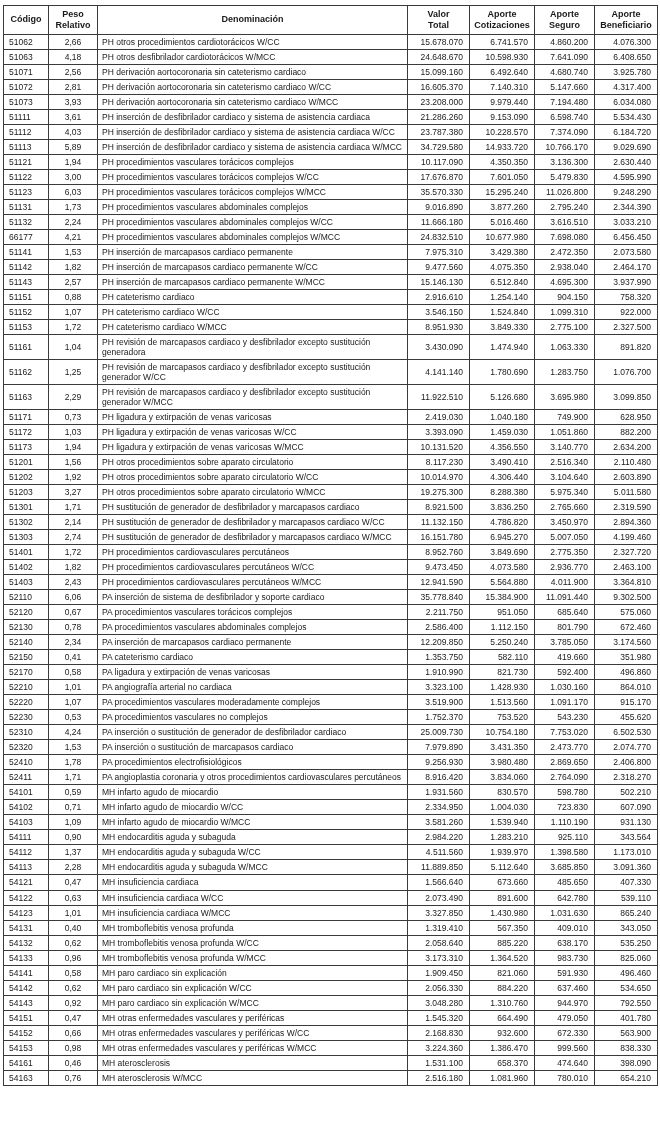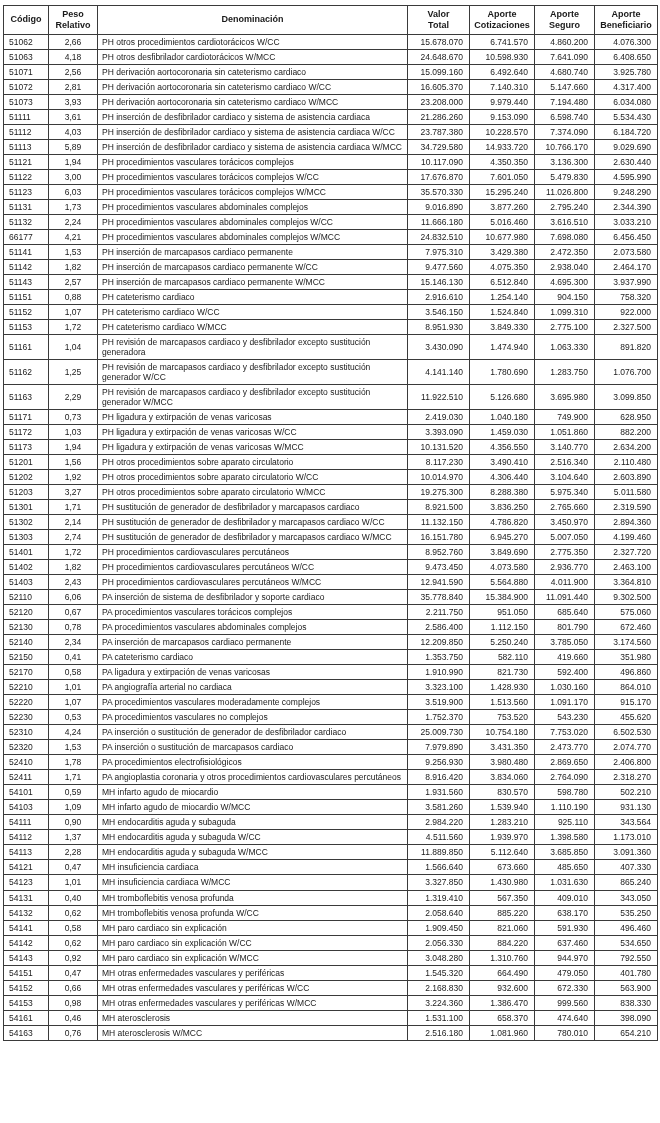--- a/index.html
+++ b/index.html
@@ -510,20 +510,29 @@
         <tr>
           <td class="col-0">54101</td>
           <td class="col-1">0,59</td>
           <td class="col-2">MH infarto agudo de miocardio</td>
           <td class="col-3">1.931.560</td>
           <td class="col-4">830.570</td>
           <td class="col-5">598.780</td>
           <td class="col-6">502.210</td>
         </tr>
         <tr>
+          <td class="col-0">54102</td>
+          <td class="col-1">0,71</td>
+          <td class="col-2">MH infarto agudo de miocardio W/CC</td>
+          <td class="col-3">2.334.950</td>
+          <td class="col-4">1.004.030</td>
+          <td class="col-5">723.830</td>
+          <td class="col-6">607.090</td>
+        </tr>
+        <tr>
           <td class="col-0">54103</td>
           <td class="col-1">1,09</td>
           <td class="col-2">MH infarto agudo de miocardio W/MCC</td>
           <td class="col-3">3.581.260</td>
           <td class="col-4">1.539.940</td>
           <td class="col-5">1.110.190</td>
           <td class="col-6">931.130</td>
         </tr>
         <tr>
           <td class="col-0">54111</td>
@@ -555,20 +564,29 @@
         <tr>
           <td class="col-0">54121</td>
           <td class="col-1">0,47</td>
           <td class="col-2">MH insuficiencia cardiaca</td>
           <td class="col-3">1.566.640</td>
           <td class="col-4">673.660</td>
           <td class="col-5">485.650</td>
           <td class="col-6">407.330</td>
         </tr>
         <tr>
+          <td class="col-0">54122</td>
+          <td class="col-1">0,63</td>
+          <td class="col-2">MH insuficiencia cardiaca W/CC</td>
+          <td class="col-3">2.073.490</td>
+          <td class="col-4">891.600</td>
+          <td class="col-5">642.780</td>
+          <td class="col-6">539.110</td>
+        </tr>
+        <tr>
           <td class="col-0">54123</td>
           <td class="col-1">1,01</td>
           <td class="col-2">MH insuficiencia cardiaca W/MCC</td>
           <td class="col-3">3.327.850</td>
           <td class="col-4">1.430.980</td>
           <td class="col-5">1.031.630</td>
           <td class="col-6">865.240</td>
         </tr>
         <tr>
           <td class="col-0">54131</td>
@@ -582,20 +600,29 @@
         <tr>
           <td class="col-0">54132</td>
           <td class="col-1">0,62</td>
           <td class="col-2">MH tromboflebitis venosa profunda W/CC</td>
           <td class="col-3">2.058.640</td>
           <td class="col-4">885.220</td>
           <td class="col-5">638.170</td>
           <td class="col-6">535.250</td>
         </tr>
         <tr>
+          <td class="col-0">54133</td>
+          <td class="col-1">0,96</td>
+          <td class="col-2">MH tromboflebitis venosa profunda W/MCC</td>
+          <td class="col-3">3.173.310</td>
+          <td class="col-4">1.364.520</td>
+          <td class="col-5">983.730</td>
+          <td class="col-6">825.060</td>
+        </tr>
+        <tr>
           <td class="col-0">54141</td>
           <td class="col-1">0,58</td>
           <td class="col-2">MH paro cardiaco sin explicación</td>
           <td class="col-3">1.909.450</td>
           <td class="col-4">821.060</td>
           <td class="col-5">591.930</td>
           <td class="col-6">496.460</td>
         </tr>
         <tr>
           <td class="col-0">54142</td>

